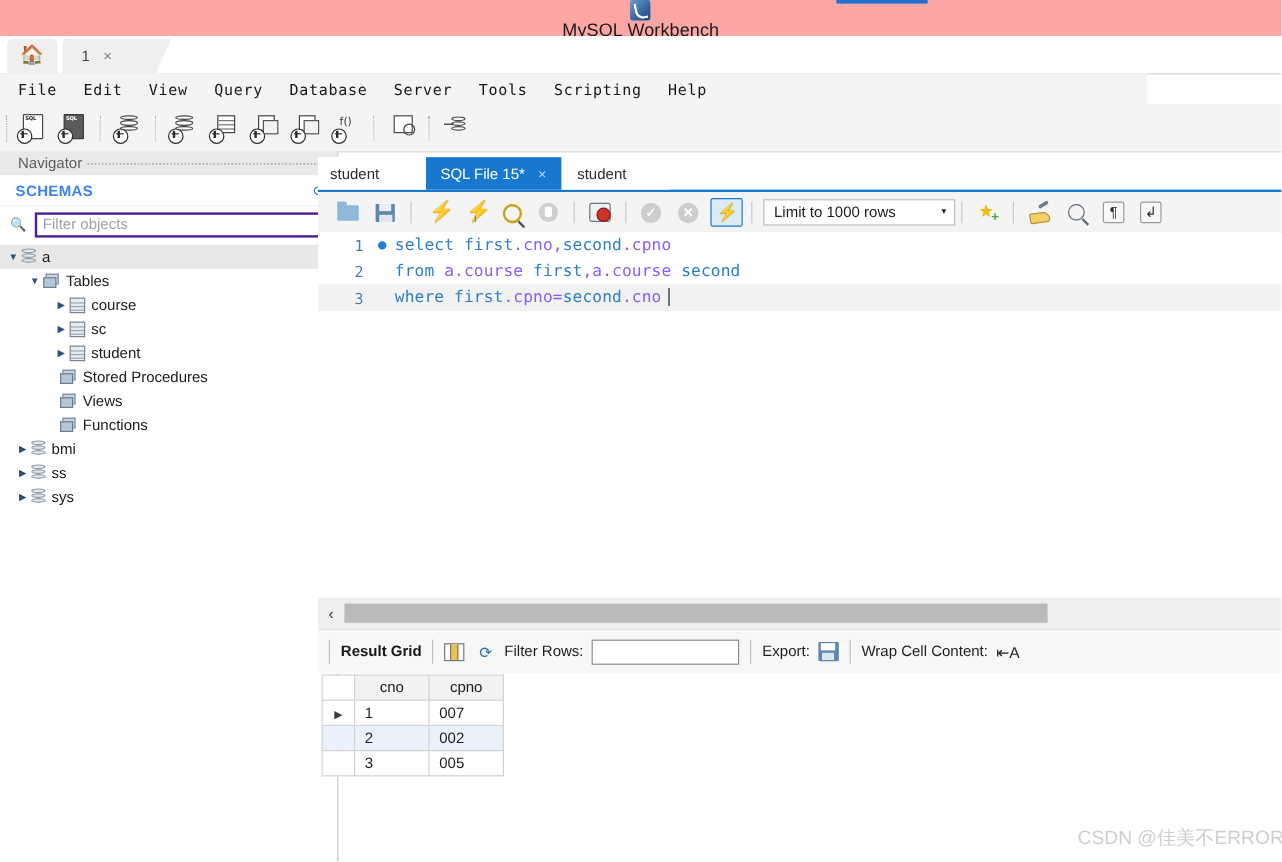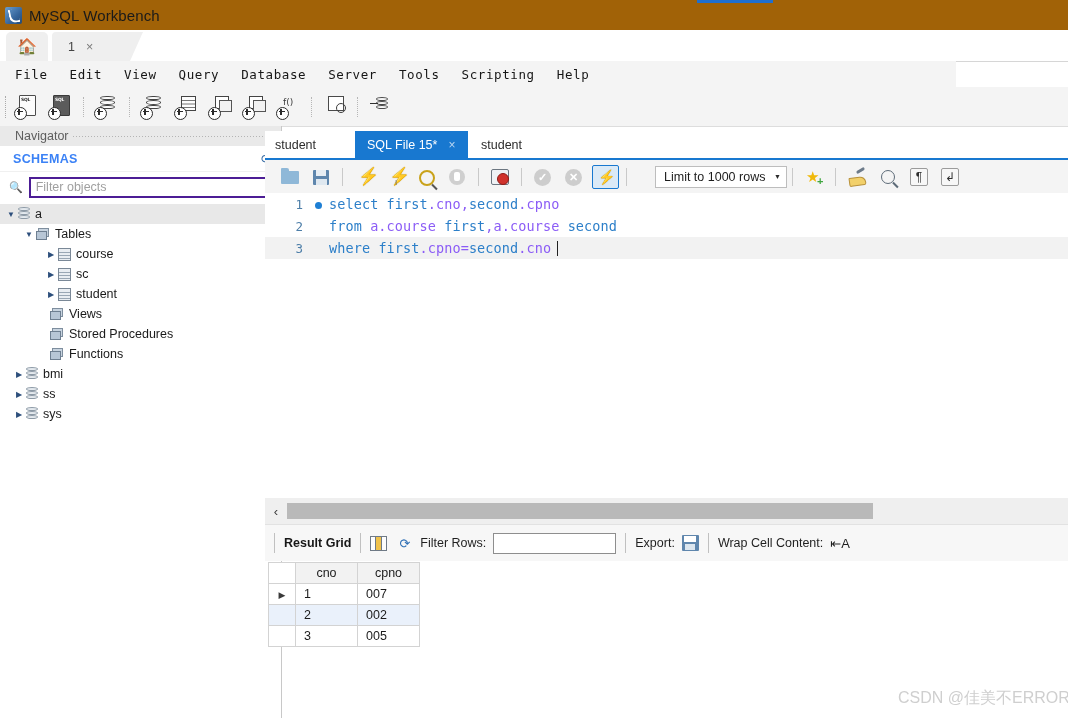--- a/index.html
+++ b/index.html
@@ -11,22 +11,22 @@
   }
   #app {
     position: relative;
     width: 1068px; height: 718px;
     background: #ffffff;
   }
 
   
   #titlebar {
     position: absolute; left: 0; top: 0; width: 1068px; height: 30px;
-    background: #a16207;
-    display: flex; align-items: center;
+    background: #fca5a5;
+    display: flex; align-items: center; flex-direction: column;
   }
   #titlebar .app-icon {
     width: 17px; height: 17px; margin-left: 5px; margin-right: 7px;
     background: linear-gradient(135deg,#6a9fd0 0%, #35659c 60%, #244a75 100%);
     border-radius: 2px;
     position: relative;
     flex: none;
   }
   #titlebar .app-icon::after {
     content: "";
@@ -356,21 +356,21 @@
     position: absolute; left: 4px; top: 4px; width: 17px; height: 17px;
     border-radius: 50%; background: #cdcdcd;
     display:flex; align-items:center; justify-content:center;
     color:#ffffff; font-size: 11px; font-weight: bold;
   }
   .sq-ico.boxed {
     border: 1.5px solid #1878d0; border-radius: 2px;
     background: #dbeaf7; box-sizing: border-box;
   }
   .limit-select {
-    width: 132px; height: 22px; margin-left: 22px;
+    width: 160px; height: 22px; margin-left: 3px;
     background: #ffffff; border: 1px solid #bdbdbd;
     display: flex; align-items: center; justify-content: space-between;
     box-sizing: border-box; padding: 0 5px 0 8px; flex: none;
     font-size: 12.5px; color: #1c1c1c;
   }
   .limit-select .caret { font-size: 7px; color: #2b2b2b; }
   .star-ico { position:absolute; left:5px; top:4px; font-size:15px; color:#f0b90b; line-height:1; }
   .star-ico::after {
     content:"+"; position:absolute; right:-4px; bottom:-3px;
     font-size: 11px; color: #3fa63f; font-weight: bold;
@@ -648,27 +648,27 @@
       <div class="tnode">
         <span class="tspacer" style="width:40px"></span>
         <span class="twist">▶</span>
         <span class="n-ico tbl-ico"></span>
         <span class="tlabel">student</span>
       </div>
 
       <div class="tnode">
         <span class="tspacer" style="width:46px"></span>
         <span class="n-ico fold-ico"></span>
-        <span class="tlabel">Views</span>
+        <span class="tlabel">Stored Procedures</span>
       </div>
 
       <div class="tnode">
         <span class="tspacer" style="width:46px"></span>
         <span class="n-ico fold-ico"></span>
-        <span class="tlabel">Stored Procedures</span>
+        <span class="tlabel">Views</span>
       </div>
 
       <div class="tnode">
         <span class="tspacer" style="width:46px"></span>
         <span class="n-ico fold-ico"></span>
         <span class="tlabel">Functions</span>
       </div>
 
       <div class="tnode">
         <span class="tspacer" style="width:8px"></span>

